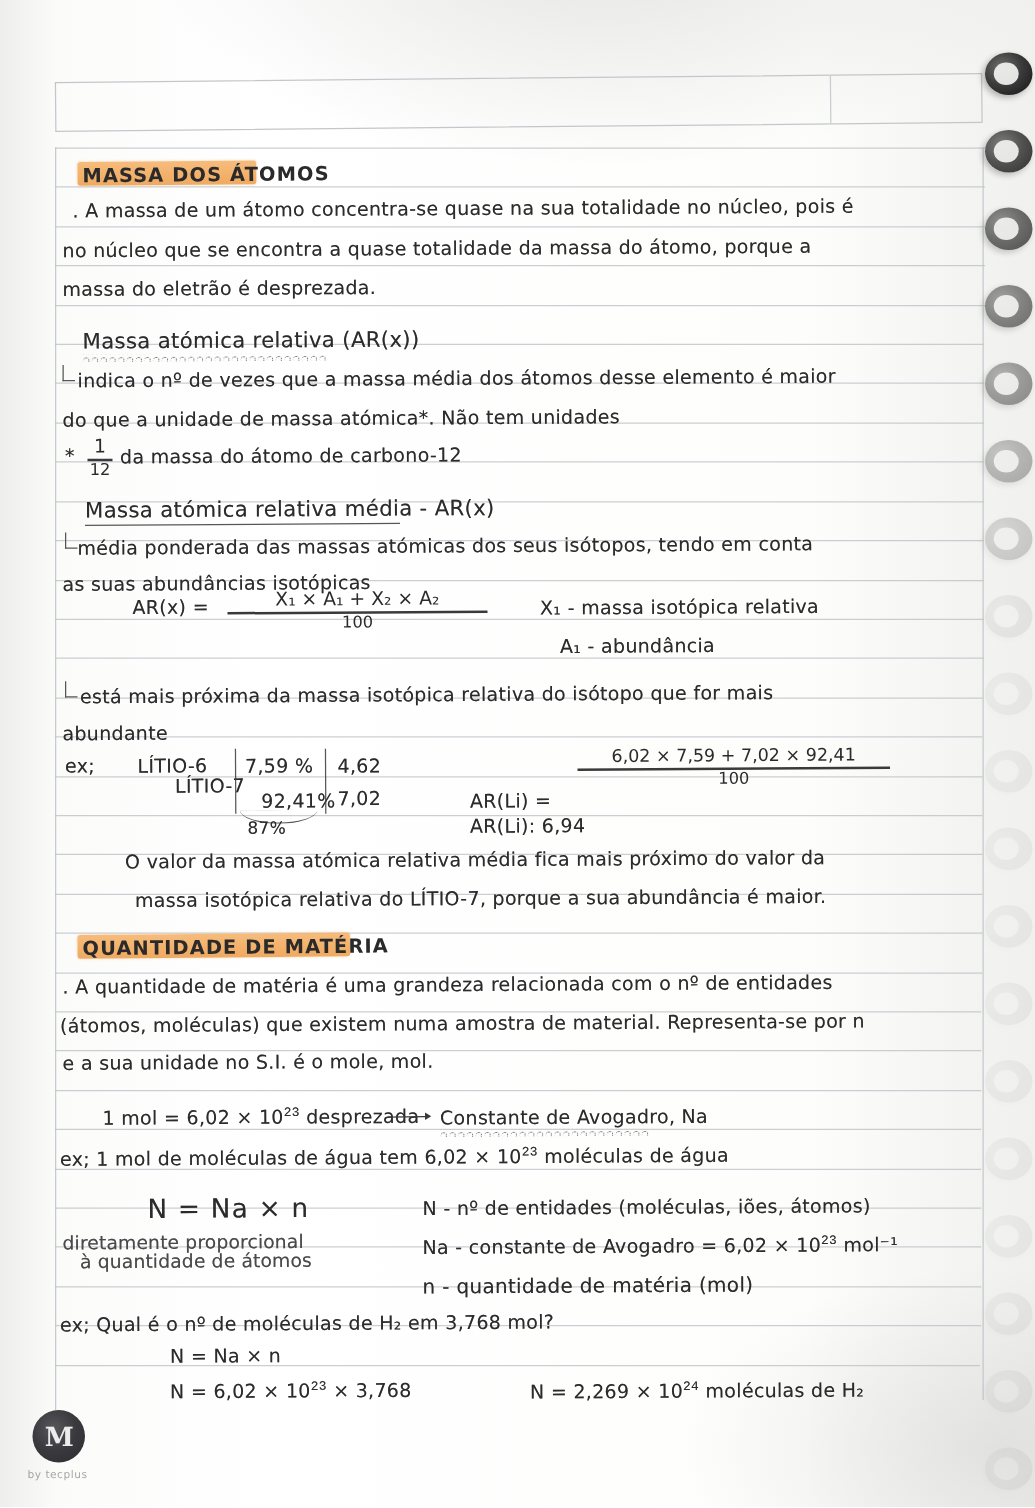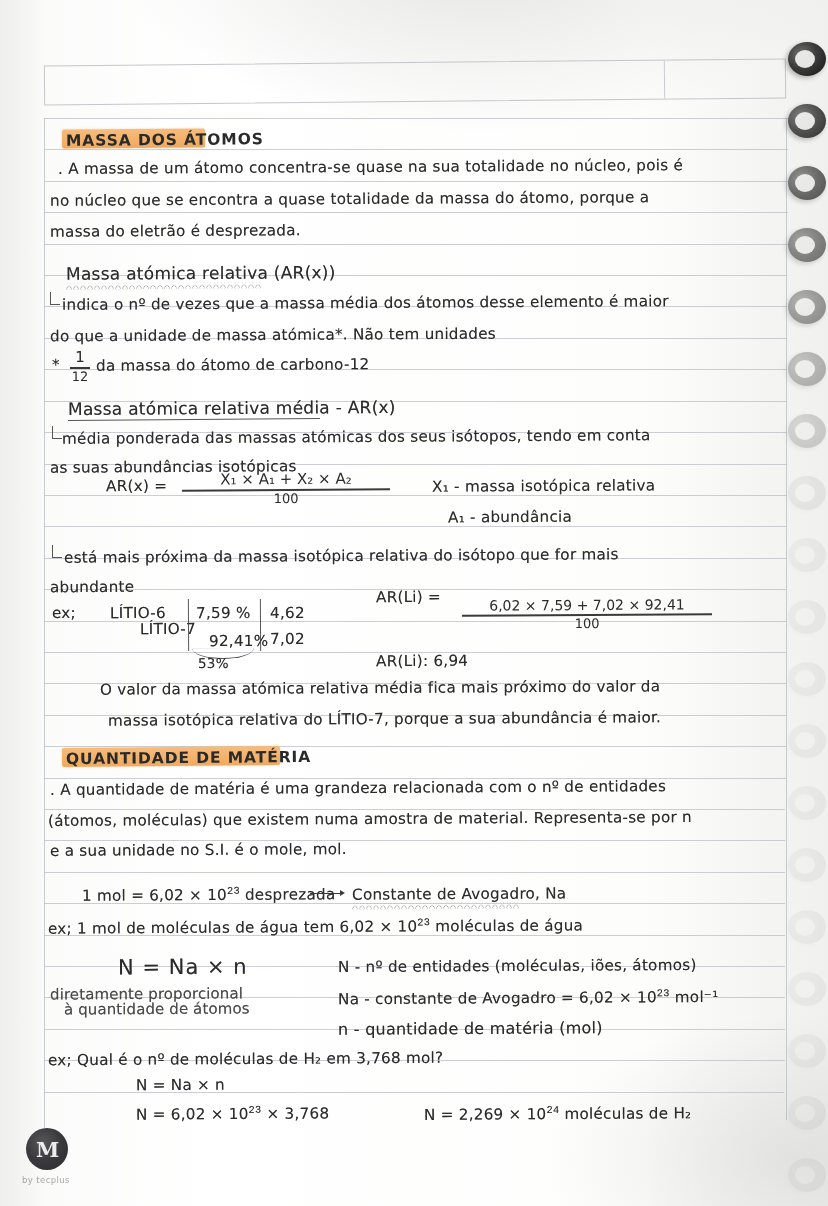--- a/index.html
+++ b/index.html
@@ -316,23 +316,23 @@
   <div class="hw" style="left:270px; top:604px;">4,62</div>
 
   <div class="hw" style="left:112px; top:620px;margin-left:28px;">LÍTIO-7</div>
   <div class="hw" style="left:196px; top:632px;margin-left:13px;">92,41%</div>
   <div class="hw" style="left:270px; top:630px;">7,02</div>
 
   <div class="tsep" style="left:188px; top:599px; height:52px;"></div>
   <div class="tsep" style="left:260px; top:599px; height:52px;"></div>
 
   <div class="brace" style="left:192px; top:648px; width:62px;"></div>
-  <div class="hw" style="left:198px; top:655px; font-size:13.5px;">53%</div>
-
-  <div class="hw" style="left:376px; top:588px;text-align:right;">AR(Li) =</div>
+  <div class="hw" style="left:198px; top:655px; font-size:13.5px;">87%</div>
+
+  <div class="hw" style="left:376px; top:632px;text-align:right;">AR(Li) =</div>
   <div class="frac" style="left:462px; top:598px; width:250px; text-align:center;">
     <span class="num" style="font-size:14px;">6,02 × 7,59  +  7,02 × 92,41</span>
     <span class="bar"></span>
     <span class="den">100</span>
   </div>
   <div class="hw" style="left:376px; top:652px;">AR(Li): 6,94</div>
 
   <div class="hw" style="left:100px; top:679px;">O valor da massa atómica relativa média fica mais próximo do valor da</div>
   <div class="hw" style="left:108px; top:710px;">massa isotópica relativa do LÍTIO-7, porque a sua abundância é maior.</div>
 

